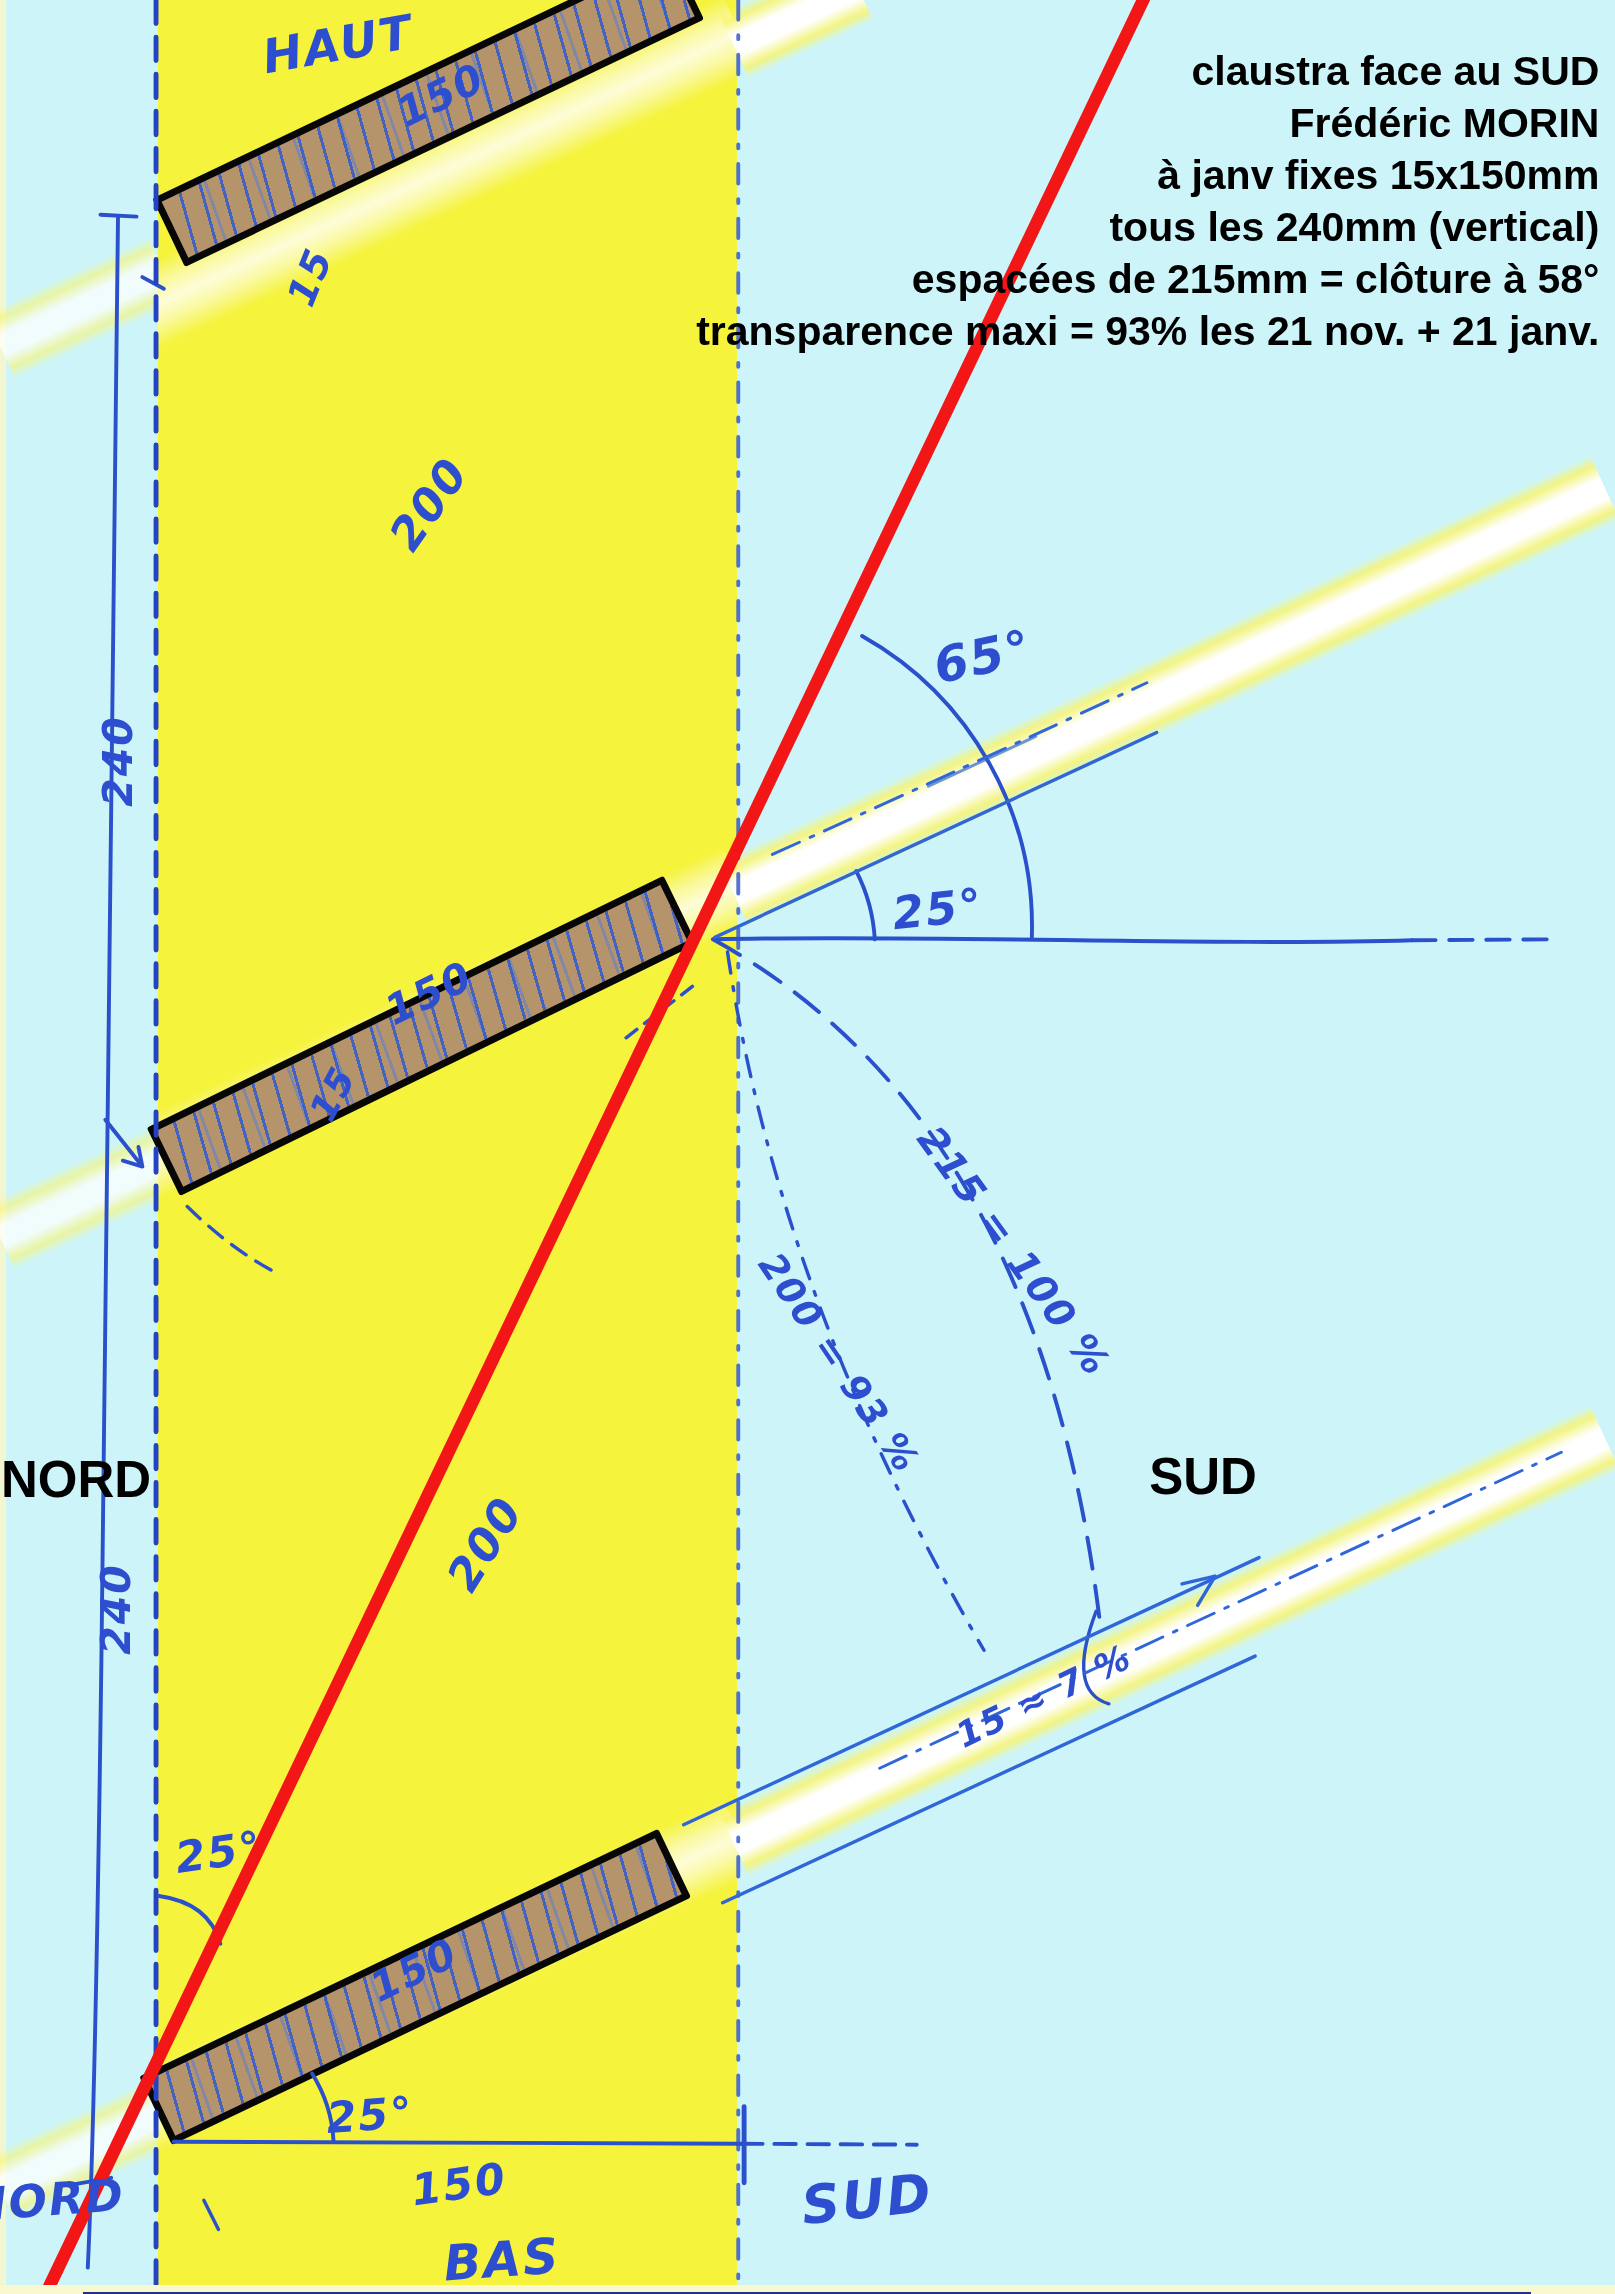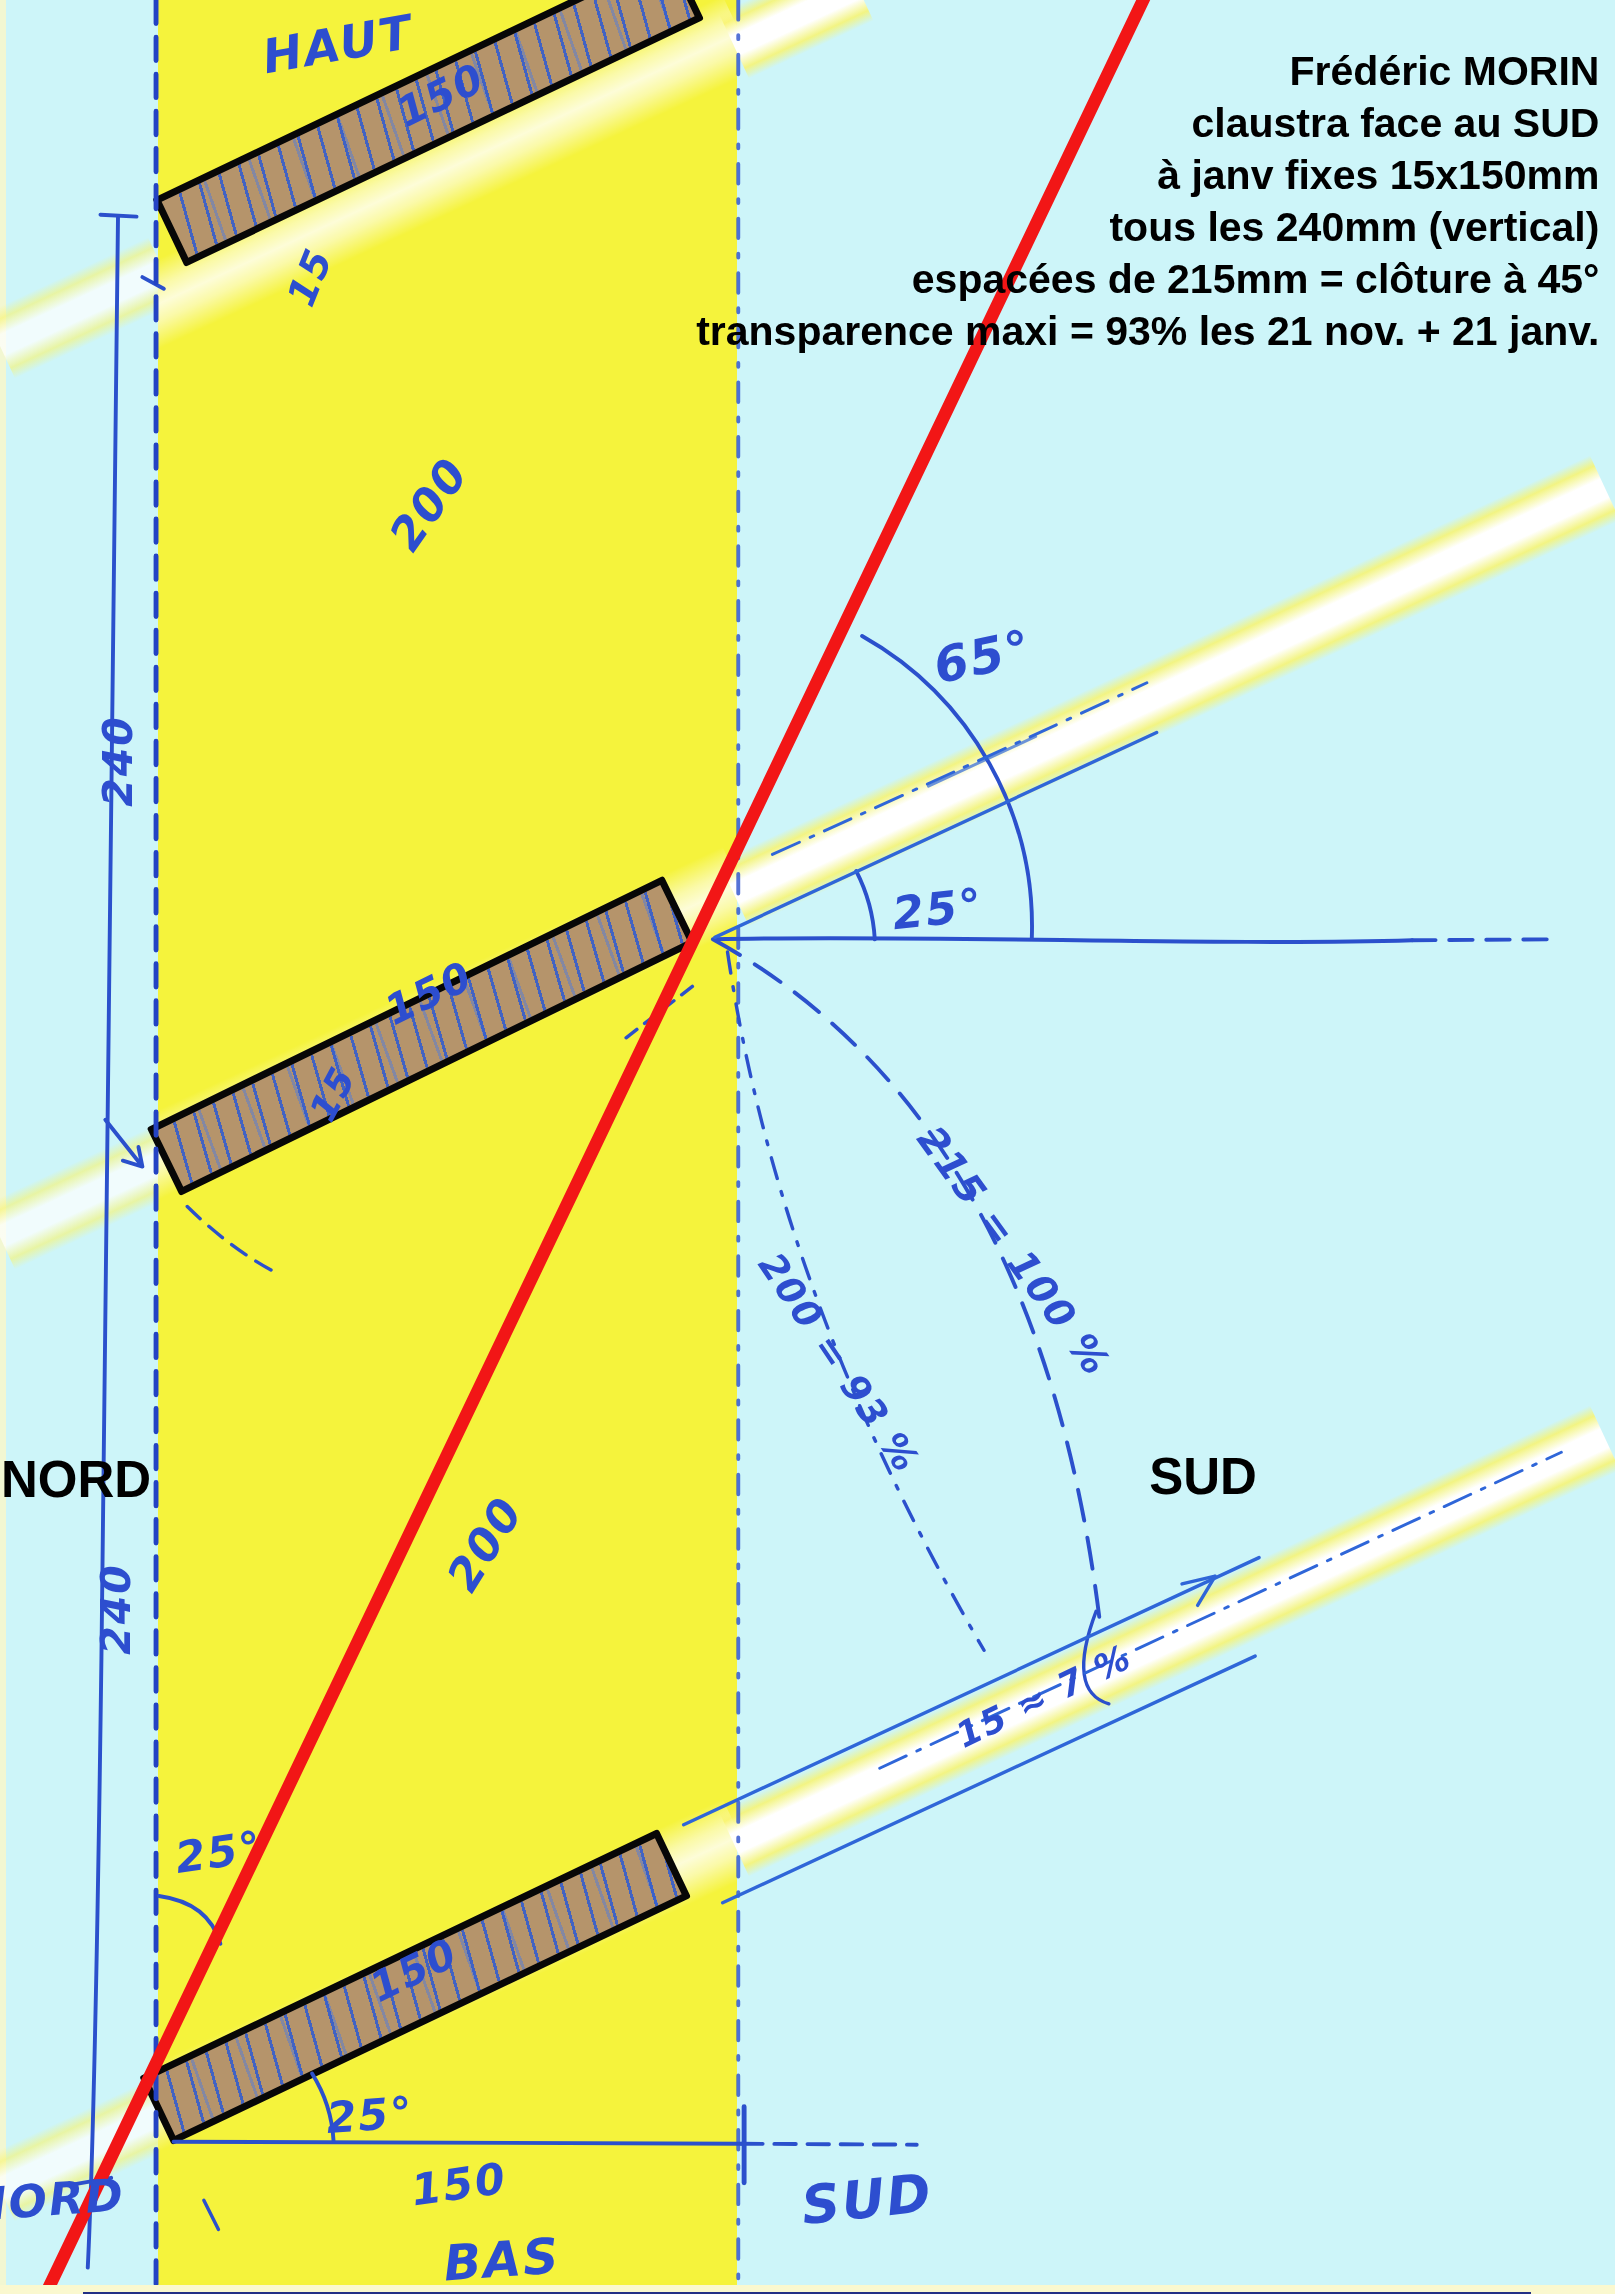--- a/index.html
+++ b/index.html
@@ -114,25 +114,25 @@
       <path stroke="#2f66d8" stroke-width="3.5" d="M1246,1616 L1212,1624 M1246,1616 L1228,1646"></path>
       <path stroke="#2f66d8" stroke-width="3.5" d="M741,1951 L1287,1698"></path>
       <path stroke="#2f66d8" stroke-width="3" stroke-dasharray="30 12 4 12" d="M902,1813 L1601,1489"></path>
       <path stroke-width="3.5" d="M209,2256 L224,2286"></path>
     </g>
 
     <path stroke="#f21616" stroke-width="13" stroke-linecap="round" fill="none" d="M1175,-6 L45,2356"></path>
   </svg>
 
   <div id="header">
+    <div>claustra face au SUD</div>
     <div>Frédéric MORIN</div>
-    <div>claustra face au SUD</div>
     <div>à janv fixes 15x150mm</div>
     <div>tous les 240mm (vertical)</div>
-    <div>espacées de 215mm = clôture à 45°</div>
+    <div>espacées de 215mm = clôture à 58°</div>
     <div>transparence maxi = 93% les 21 nov. + 21 janv.</div>
   </div>
 
   <div id="annos">
       <span class="anno hand" style="left: 338px; top: 44px; font-size: 47px; transform: translate(-50%, -50%) rotate(-10deg);">HAUT</span>
       <span class="anno hand" style="left: 441px; top: 95px; font-size: 41px; transform: translate(-50%, -50%) rotate(-26deg);">150</span>
       <span class="anno hand" style="left: 310px; top: 277px; font-size: 39px; transform: translate(-50%, -50%) rotate(-68deg);">15</span>
       <span class="anno hand" style="left: 429px; top: 504px; font-size: 45px; transform: translate(-50%, -50%) rotate(-55deg);">200</span>
       <span class="anno hand" style="left: 118px; top: 761px; font-size: 41px; transform: translate(-50%, -50%) rotate(-90deg);">240</span>
       <span class="anno hand" style="left: 983px; top: 657px; font-size: 49px; transform: translate(-50%, -50%) rotate(-12deg);">65°</span>

